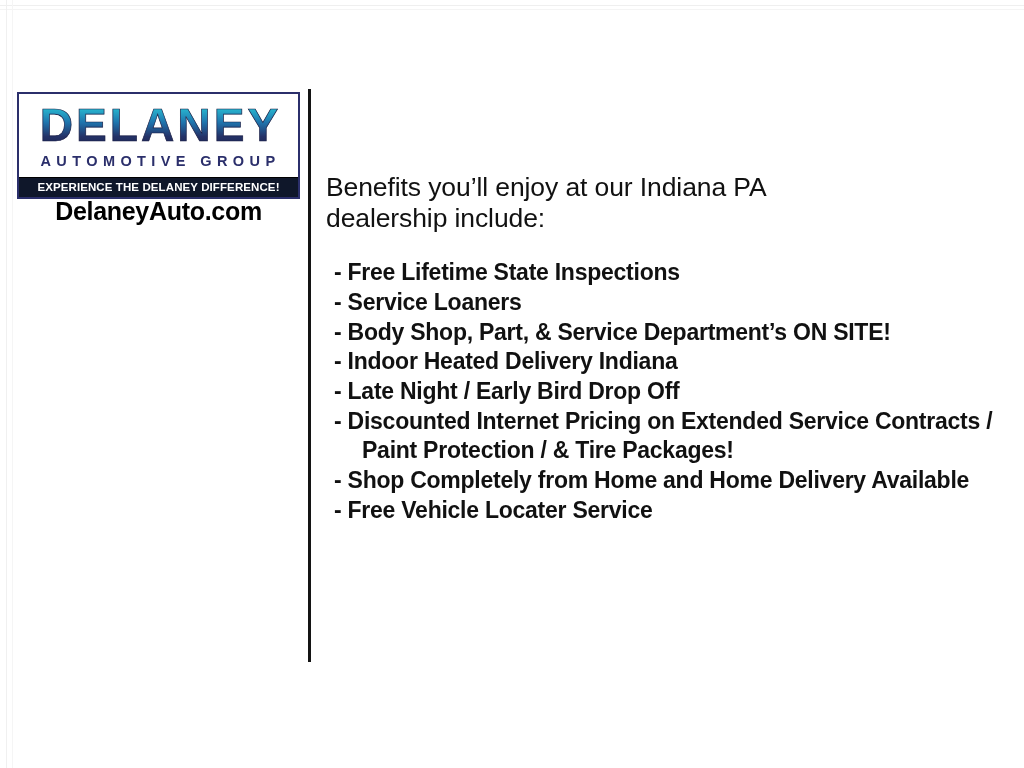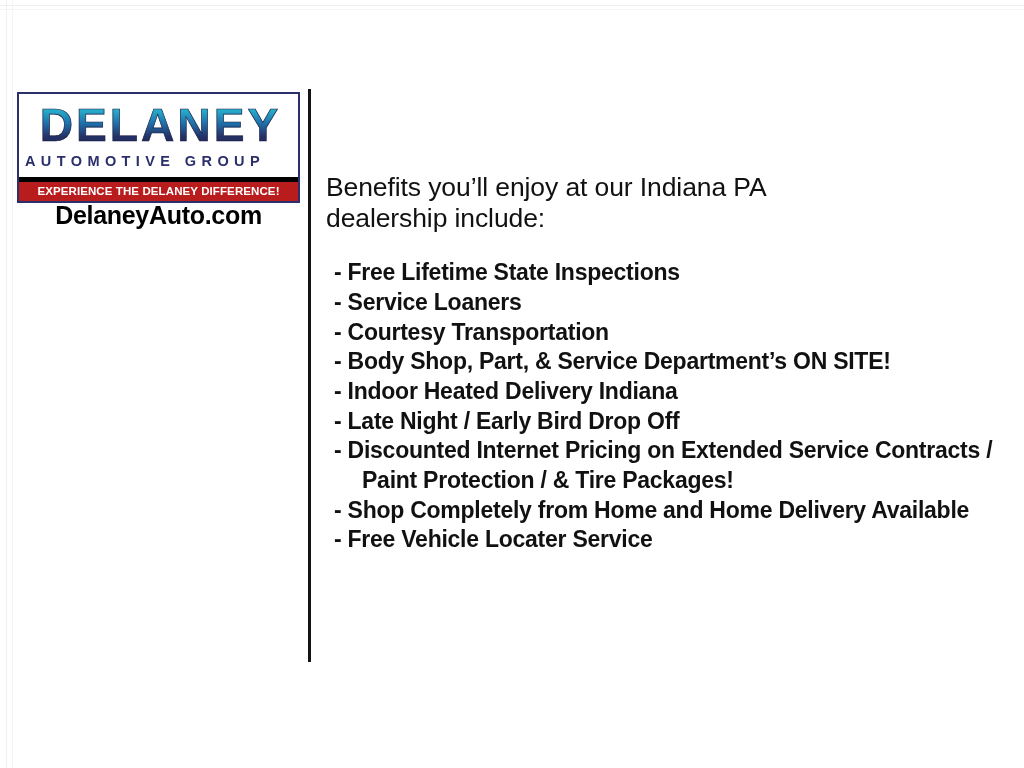--- a/index.html
+++ b/index.html
@@ -71,34 +71,34 @@
     padding: 5px 2px 3px 6px;
   }
 
   .logo-wordmark {
     display: block;
     width: 100%;
     height: 54px;
   }
 
   .logo-sub {
-    text-align: left;
+    text-align: center;
     font-family: "Liberation Sans", sans-serif;
     font-size: 14.5px;
     font-weight: 700;
     letter-spacing: 5.4px;
     color: #2b2f6b;
     line-height: 1;
     padding: 1px 0 5px 0;
     white-space: nowrap;
   }
 
   .logo-banner {
-    background: #b91c1c;
-    border-top: 5px solid #000000;
+    background: #0f172a;
+    border-top: 1px solid #000000;
     text-align: center;
     padding: 4px 0 4px 0;
   }
   .logo-banner-text {
     font-family: "Liberation Sans", sans-serif;
     font-size: 11.5px;
     font-weight: 700;
     letter-spacing: 0.1px;
     color: #ffffff;
     line-height: 1;
@@ -215,23 +215,20 @@
 dealership include:</div>
 
     <ul class="benefits-list">
       <li class="benefit-item">
         <span>- Free Lifetime State Inspections</span>
       </li>
       <li class="benefit-item">
         <span>- Service Loaners</span>
       </li>
       <li class="benefit-item">
-        <span>- Courtesy Transportation</span>
-      </li>
-      <li class="benefit-item">
         <span>- Body Shop, Part, &amp; Service Department’s ON SITE!</span>
       </li>
       <li class="benefit-item">
         <span>- Indoor Heated Delivery Indiana</span>
       </li>
       <li class="benefit-item">
         <span>- Late Night / Early Bird Drop Off</span>
       </li>
       <li class="benefit-item">
         <span>- Discounted Internet Pricing on Extended Service Contracts /</span>

